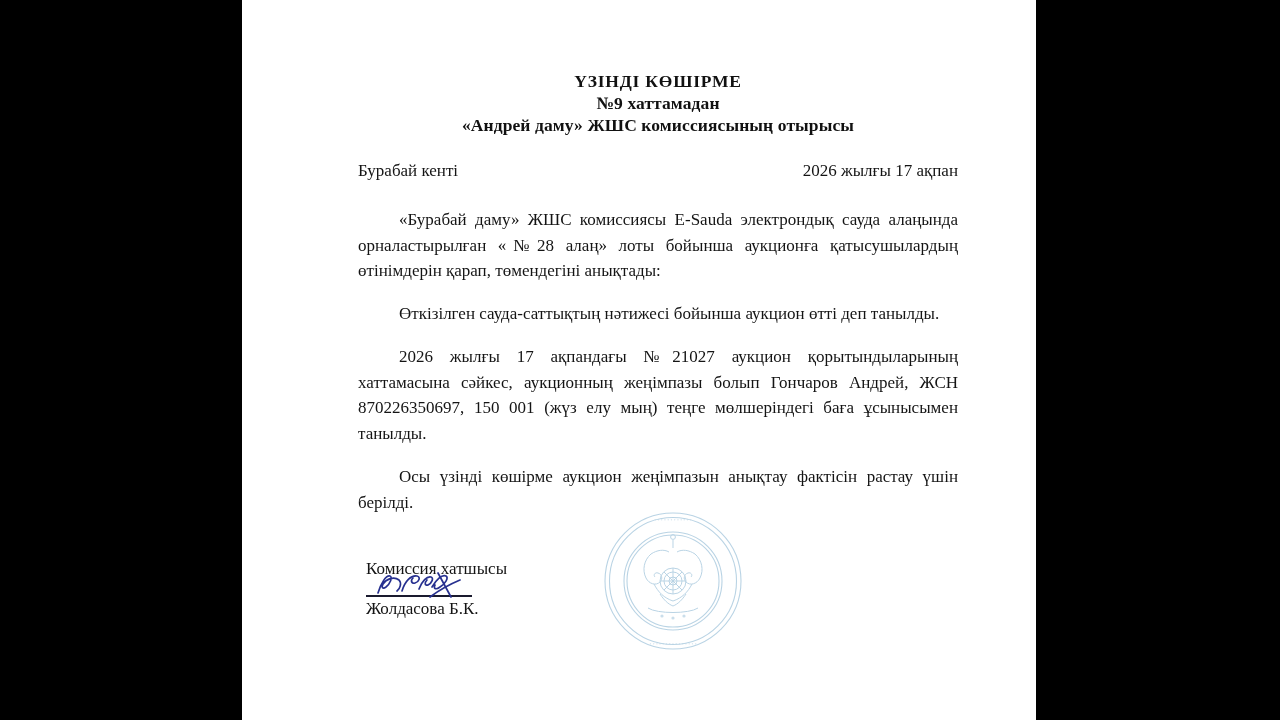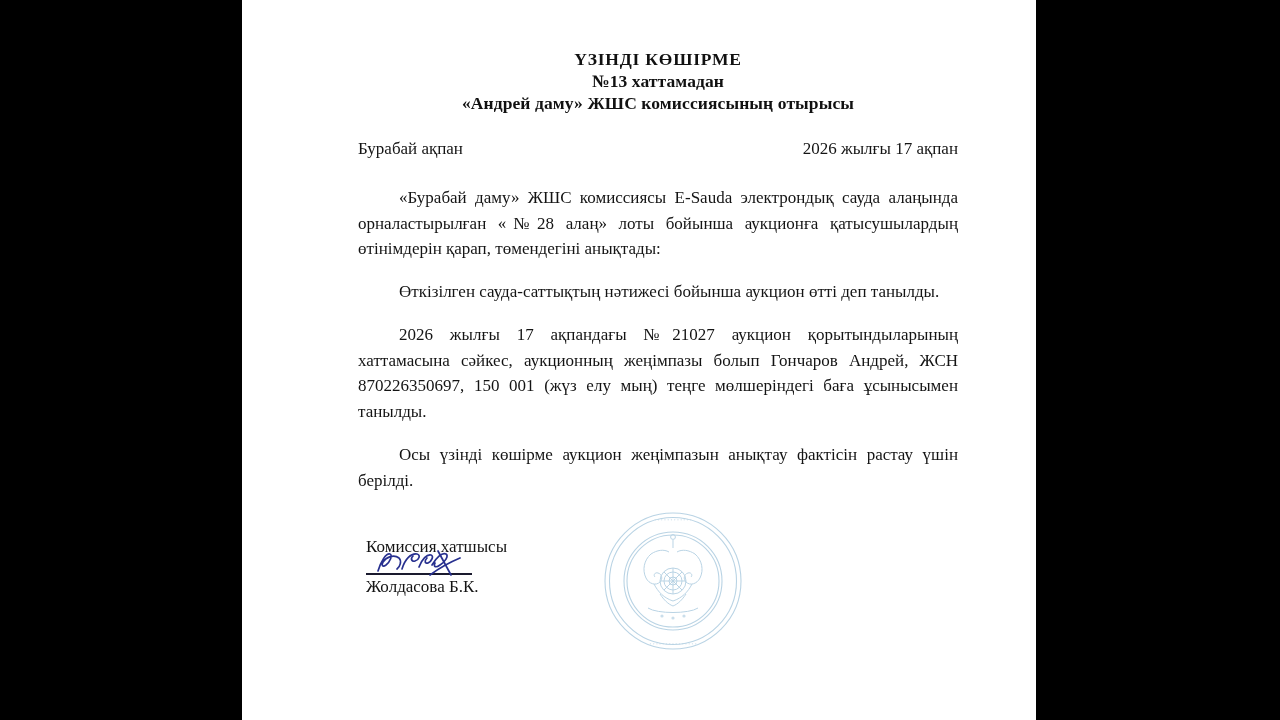--- a/index.html
+++ b/index.html
@@ -38,21 +38,21 @@
   }
   .heading-line {
     font-family: "Liberation Serif", "DejaVu Serif", serif;
     font-weight: bold;
     font-size: 17.5px;
     line-height: 22px;
     color: #111111;
     letter-spacing: 0.1px;
     white-space: nowrap;
   }
-  .heading-line.l1 { letter-spacing: 0.8px; }
+  .heading-line.l1 { letter-spacing: 0.8px; margin-top: 22px; }
   .place-date-row {
     display: flex;
     justify-content: space-between;
     align-items: baseline;
     margin-top: 25px;
     font-family: "Liberation Serif", "DejaVu Serif", serif;
     font-size: 17px;
     color: #141414;
   }
   .para {
@@ -120,26 +120,26 @@
 </head>
 <body>
 
 <div id="screen">
 
   <div id="page">
     <div class="doc-body">
 
       <div class="heading-block">
         <div class="heading-line l1">ҮЗІНДІ КӨШІРМЕ</div>
-        <div class="heading-line">№13 хаттамадан</div>
+        <div class="heading-line">№9 хаттамадан</div>
         <div class="heading-line">«Андрей даму» ЖШС комиссиясының отырысы</div>
       </div>
 
       <div class="place-date-row">
-        <span>Бурабай ақпан</span>
+        <span>Бурабай кенті</span>
         <span>2026 жылғы 17 ақпан</span>
       </div>
 
       <p class="para p1">«Бурабай даму» ЖШС комиссиясы E-Sauda электрондық сауда алаңында орналастырылған «№28 алаң» лоты бойынша аукционға қатысушылардың өтінімдерін қарап, төмендегіні анықтады:</p>
       <p class="para p2">Өткізілген сауда-саттықтың нәтижесі бойынша аукцион өтті деп танылды.</p>
       <p class="para p3">2026 жылғы 17 ақпандағы №21027 аукцион қорытындыларының хаттамасына сәйкес, аукционның жеңімпазы болып Гончаров Андрей, ЖСН 870226350697, 150 001 (жүз елу мың) теңге мөлшеріндегі баға ұсынысымен танылды.</p>
       <p class="para p4">Осы үзінді көшірме аукцион жеңімпазын анықтау фактісін растау үшін берілді.</p>
 
       <div class="signature-row">
         <span class="sig-role">Комиссия хатшысы</span>

